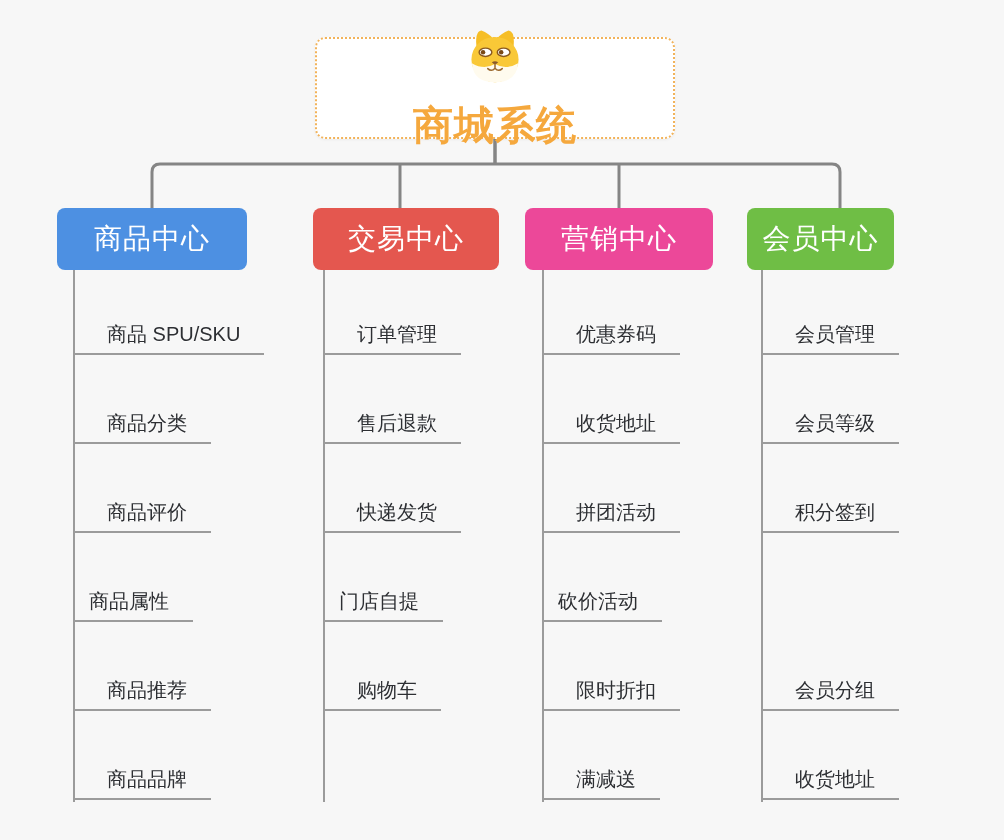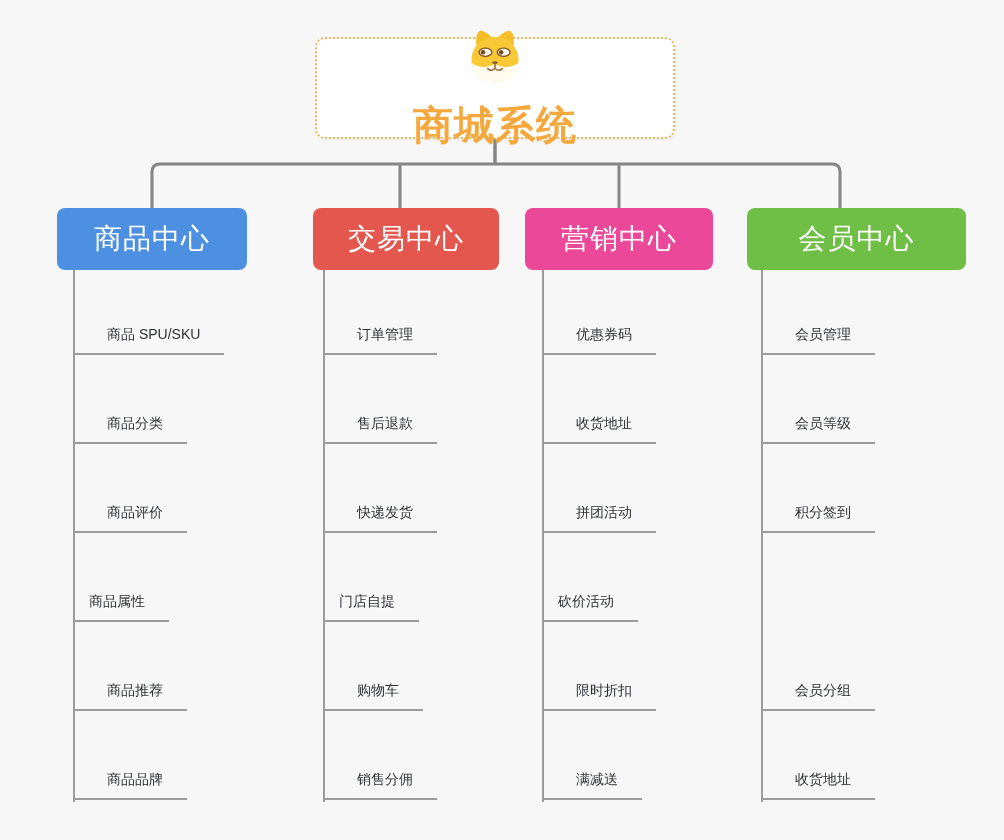--- a/index.html
+++ b/index.html
@@ -40,37 +40,37 @@
     position:absolute;top:208px;height:62px;
     border-radius:8px;
     display:flex;align-items:center;justify-content:center;
     color:#ffffff;font-size:28px;letter-spacing:1px;
     white-space:nowrap;
     box-sizing:border-box;
   }
   .branch-0{left:57px;width:190px;background:#4d90e2;}
   .branch-1{left:313px;width:186px;background:#e4574f;}
   .branch-2{left:525px;width:188px;background:#ec4899;}
-  .branch-3{left:747px;width:219px;background:#6fbe45;}
+  .branch-3{left:747px;width:147px;background:#6fbe45;}
 
   
   .column{position:absolute;top:270px;width:230px;height:534px;}
   .col-0{left:73px;}
   .col-1{left:323px;}
   .col-2{left:542px;}
   .col-3{left:761px;}
   .spine{
     position:absolute;left:0;top:0;width:2px;height:532px;
     background:#9b9b9b;
   }
   .child-topic{
     position:absolute;left:0;
     height:38px;line-height:38px;
     padding:0 24px 0 34px;
-    font-size:14px;color:#2d2f33;
+    font-size:20px;color:#2d2f33;
     white-space:nowrap;
     border-bottom:2px solid #9b9b9b;
     width:max-content;
     text-shadow:0 1px 0 rgba(255,255,255,0.7);
   }
   .row-0{top:45px;}
   .row-1{top:134px;}
   .row-2{top:223px;}
   .row-3{top:312px;padding-left:16px;}
   .row-4{top:401px;}
@@ -126,21 +126,20 @@
     <div class="child-topic row-5">商品品牌</div>
   </div>
 
   <div class="column col-1">
     <div class="spine"></div>
     <div class="child-topic row-0">订单管理</div>
     <div class="child-topic row-1">售后退款</div>
     <div class="child-topic row-2">快递发货</div>
     <div class="child-topic row-3">门店自提</div>
     <div class="child-topic row-4">购物车</div>
-    <div class="child-topic row-5">销售分佣</div>
   </div>
 
   <div class="column col-2">
     <div class="spine"></div>
     <div class="child-topic row-0">优惠券码</div>
     <div class="child-topic row-1">收货地址</div>
     <div class="child-topic row-2">拼团活动</div>
     <div class="child-topic row-3">砍价活动</div>
     <div class="child-topic row-4">限时折扣</div>
     <div class="child-topic row-5">满减送</div>

